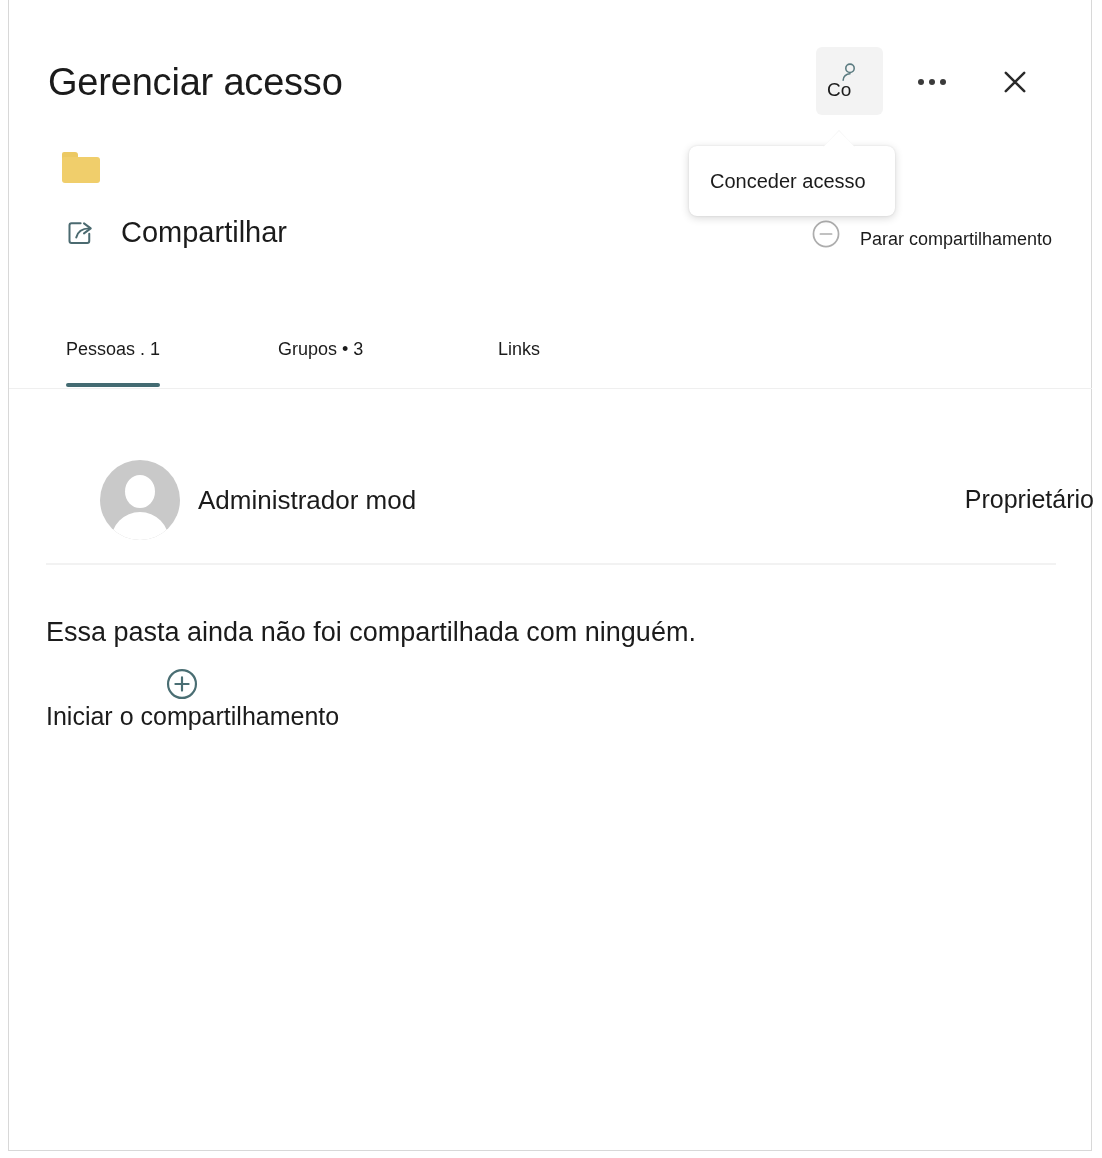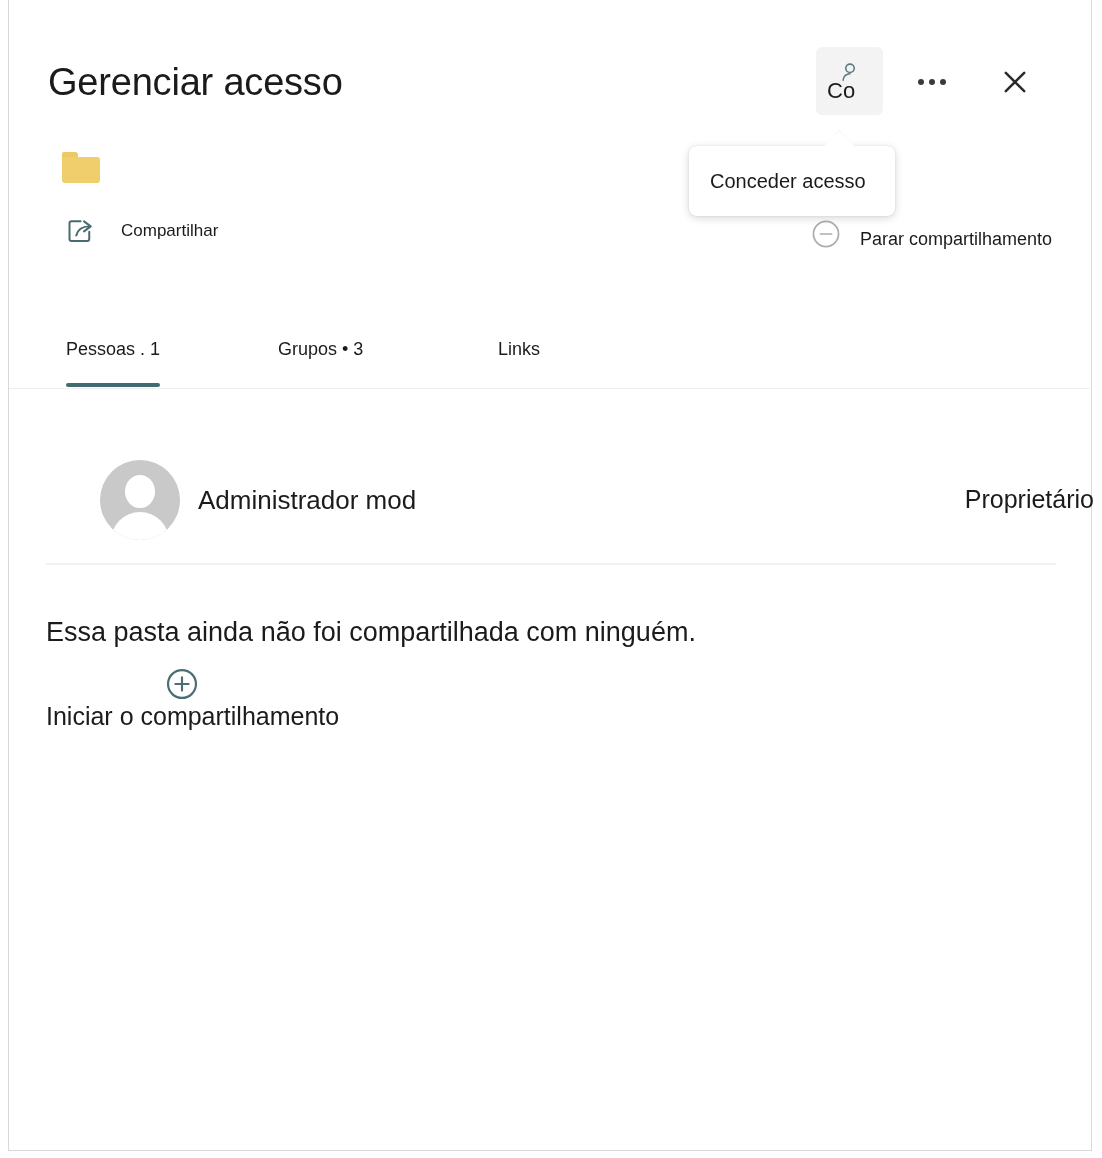--- a/index.html
+++ b/index.html
@@ -92,21 +92,21 @@
 
   .share-icon {
     width: 30px;
     height: 30px;
     margin-right: 26px;
     flex: none;
     color: #4b6a70;
   }
 
   .share-label {
-    font-size: 17px;
+    font-size: 29px;
     color: #1b1b1b;
   }
 
   
   .grant-access-btn {
     position: absolute;
     left: 816px;
     top: 47px;
     width: 67px;
     height: 68px;
@@ -123,21 +123,21 @@
     top: 14px;
     transform: translateX(-50%);
     width: 22px;
     height: 22px;
     color: #5b7b80;
   }
   .grant-access-btn .clip-text {
     position: absolute;
     left: 11px;
     top: 33px;
-    font-size: 22px;
+    font-size: 19px;
     color: #1b1b1b;
     white-space: nowrap;
     line-height: 1;
   }
 
   .more-btn {
     position: absolute;
     left: 905px;
     top: 62px;
     width: 54px;

